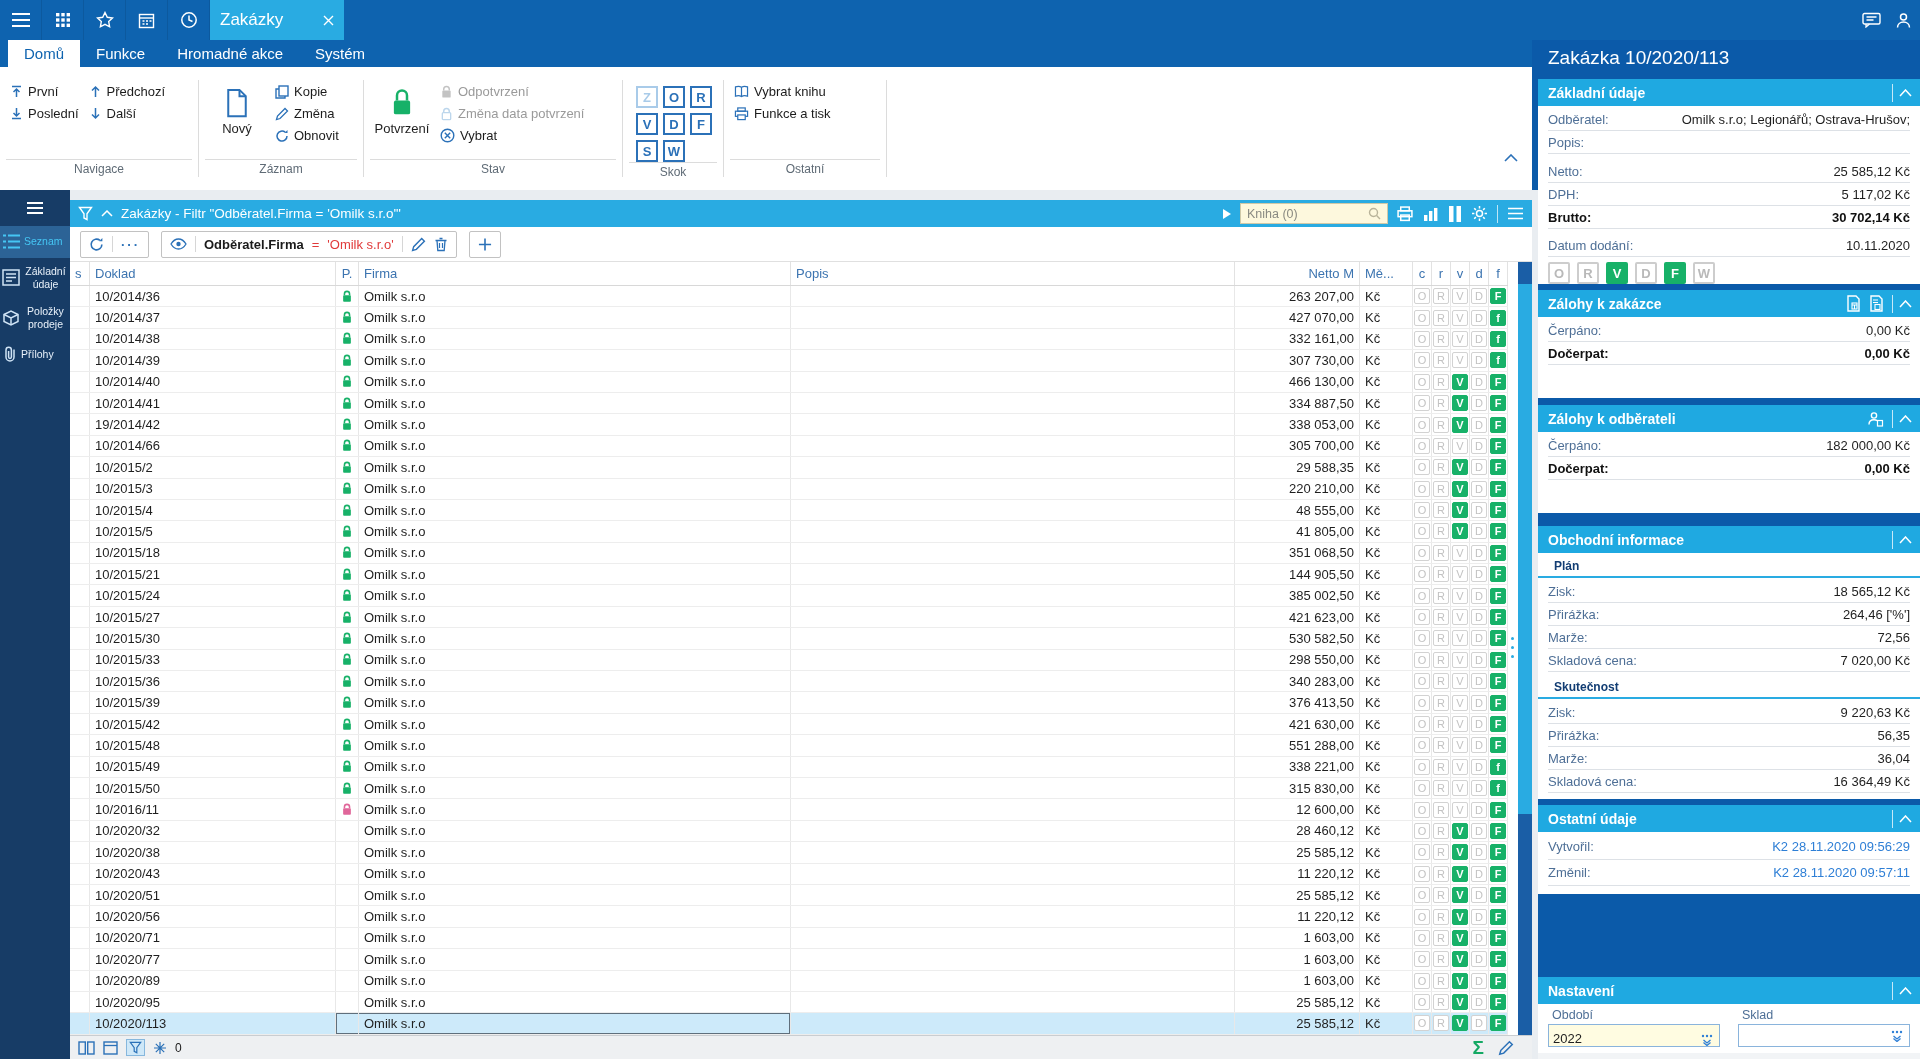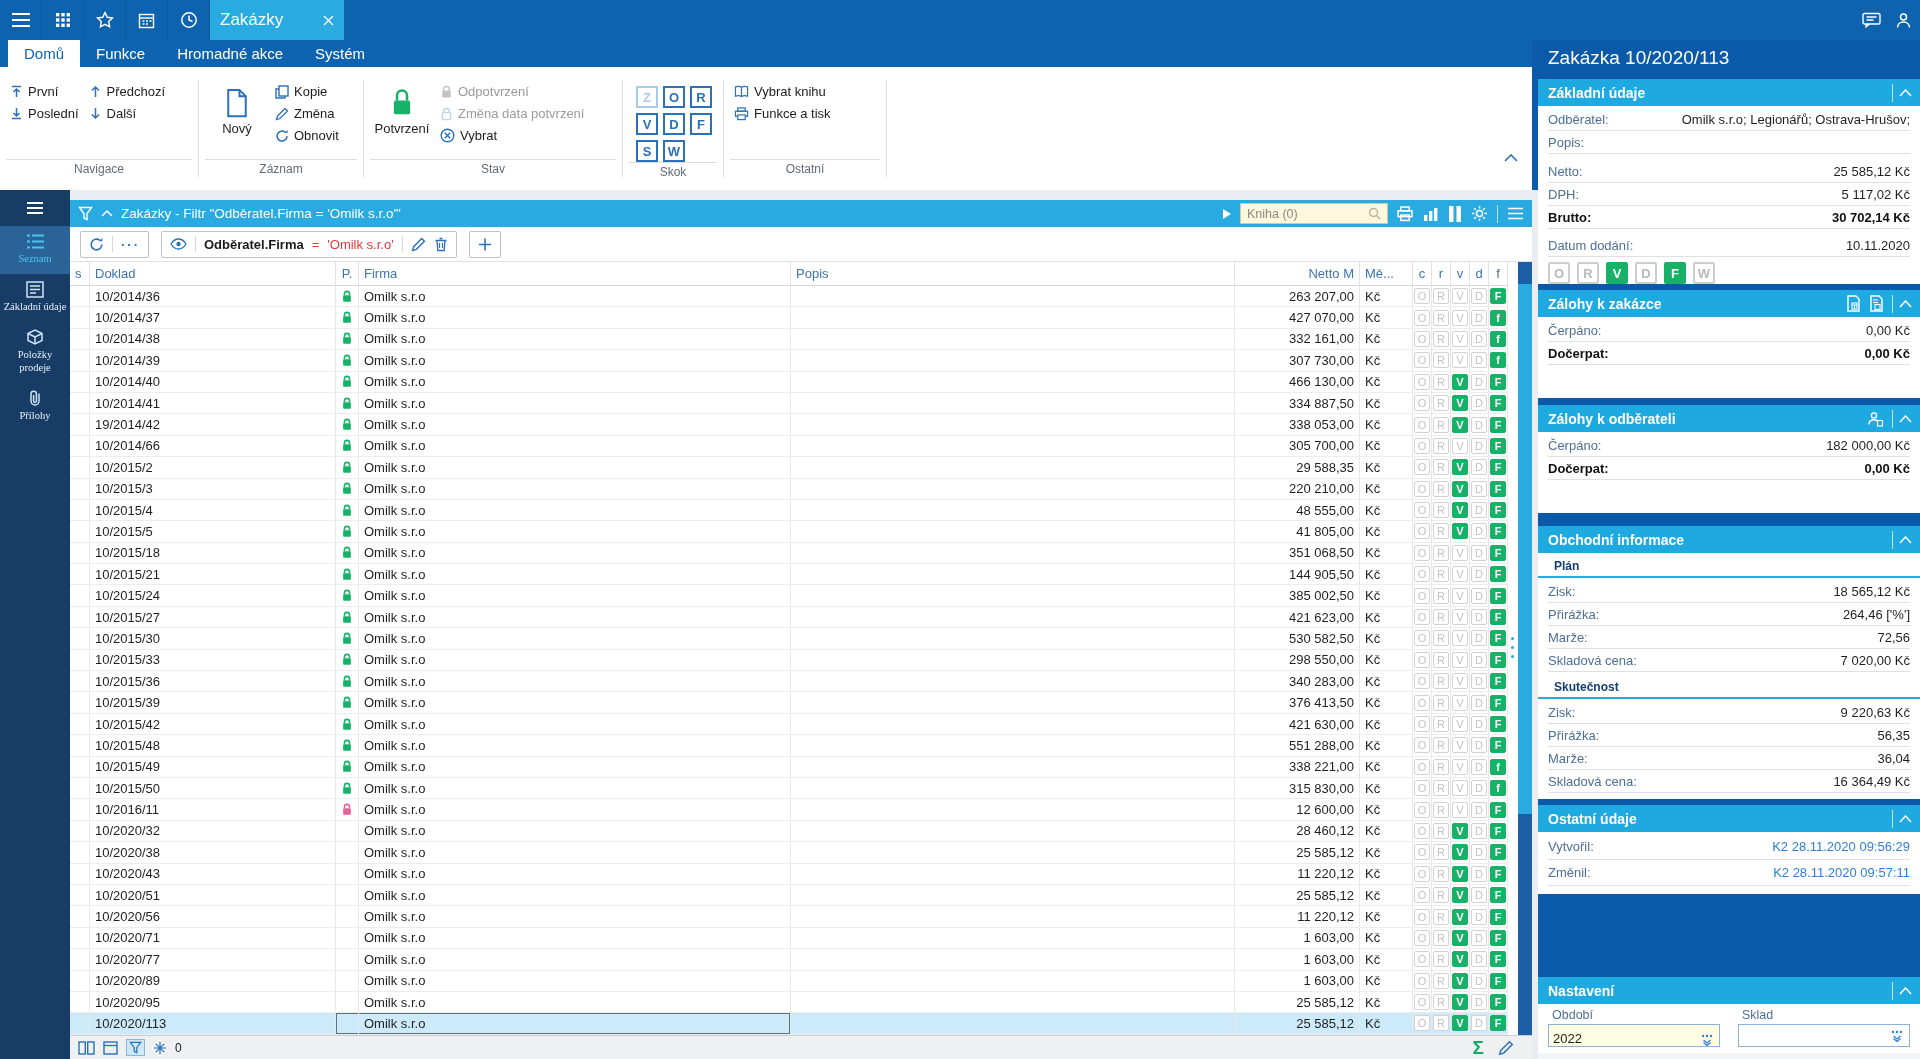--- a/index.html
+++ b/index.html
@@ -33,21 +33,21 @@
   .rbig { width:56px; display:flex; flex-direction:column; align-items:center; justify-content:flex-start; gap:3px; padding-top:6px; cursor:pointer; }
   .rbig .blabel { font-size:13px; }
   .jumpgrid { display:grid; grid-template-columns:repeat(3,22px); grid-auto-rows:22px; gap:5px; padding-top:4px; }
   .jletter { border:2px solid #2b71b8; color:#2b71b8; font-weight:bold; font-size:13px; display:flex; align-items:center; justify-content:center; cursor:pointer; background:#fff; }
   .jletter.dim { border-color:#a9cbe9; color:#a9cbe9; }
   .ribbon-collapse { position:absolute; right:14px; bottom:28px; color:#2b71b8; cursor:pointer; }
 
   
   .sidebar { position:absolute; left:0; top:190px; width:70px; height:869px; background:#173c66; color:#e8f1fa; }
   .sb-burger { height:36px; display:flex; align-items:center; justify-content:center; cursor:pointer; color:#fff; }
-  .sb-item { padding:7px 2px 8px; text-align:center; font-size:10.5px; line-height:1.2; cursor:pointer; display:flex; flex-direction:column; align-items:center; gap:3px;font-family:Liberation Serif, serif; }
+  .sb-item { padding:7px 2px 8px; text-align:center; font-size:10.5px; line-height:1.2; cursor:pointer; display:flex; align-items:center; gap:3px; }
   .sb-item.active { background:#2c6396; color:#45c6f4; }
   .sb-item .sic { color:#cfe3f5; }
   .sb-item.active .sic { color:#45c6f4; }
 
   
   .content { position:absolute; left:70px; top:190px; width:1468px; height:869px; background:#e9edf1; }
   .filterbar { position:absolute; left:0; top:10px; width:1462px; height:27px; background:#29abe2; color:#fff; display:flex; align-items:center; padding:0 8px; gap:8px; }
   .fb-title { font-size:13.5px; flex:1; }
   .kniha { width:148px; height:21px; background:#fdf8dd; border:1px solid #cfc9a8; color:#8a8a82; font-size:12.5px; display:flex; align-items:center; padding:0 6px; gap:4px; }
   .kniha .ktext { flex:1; }

